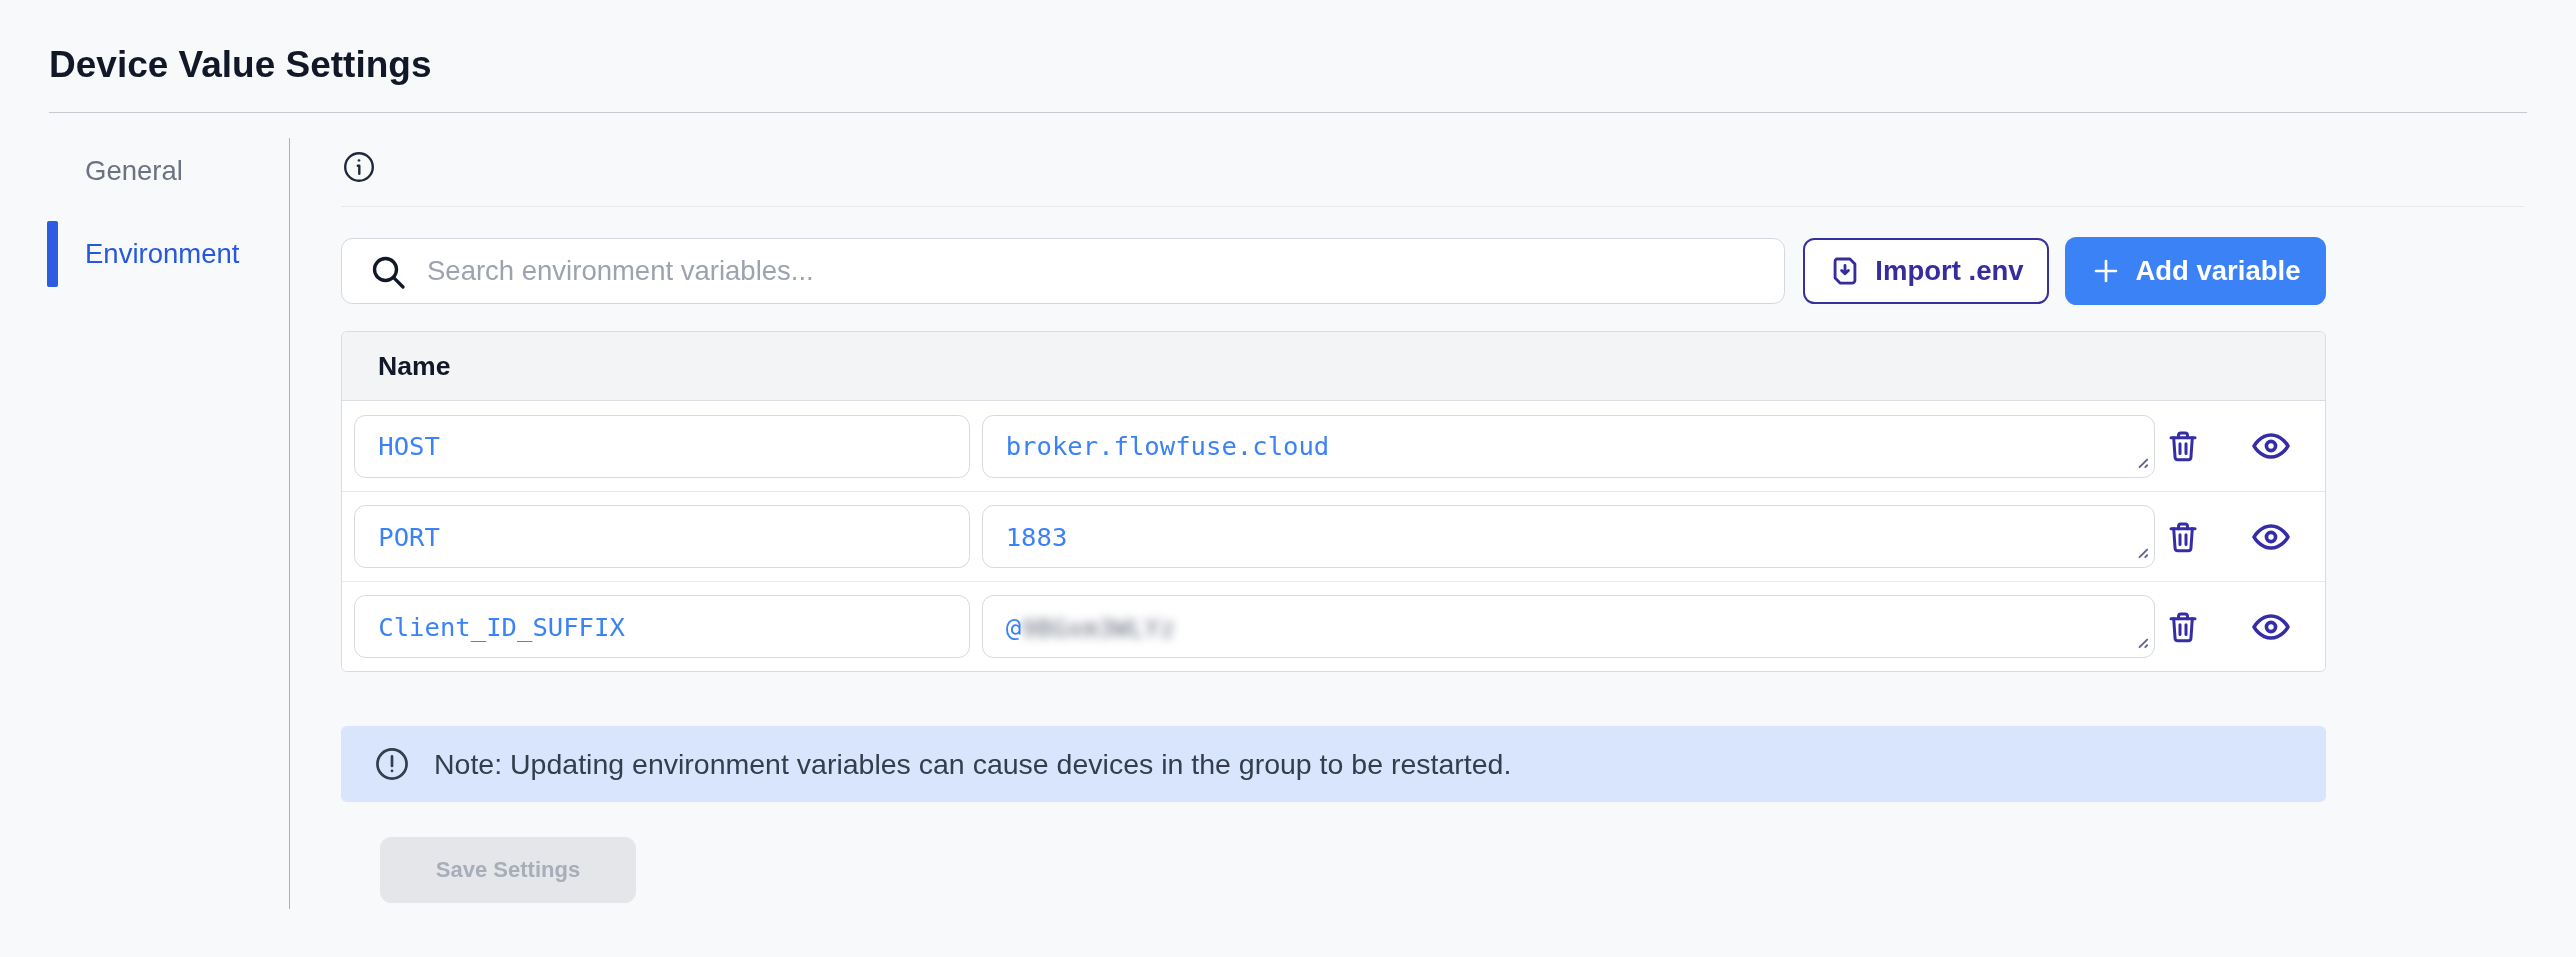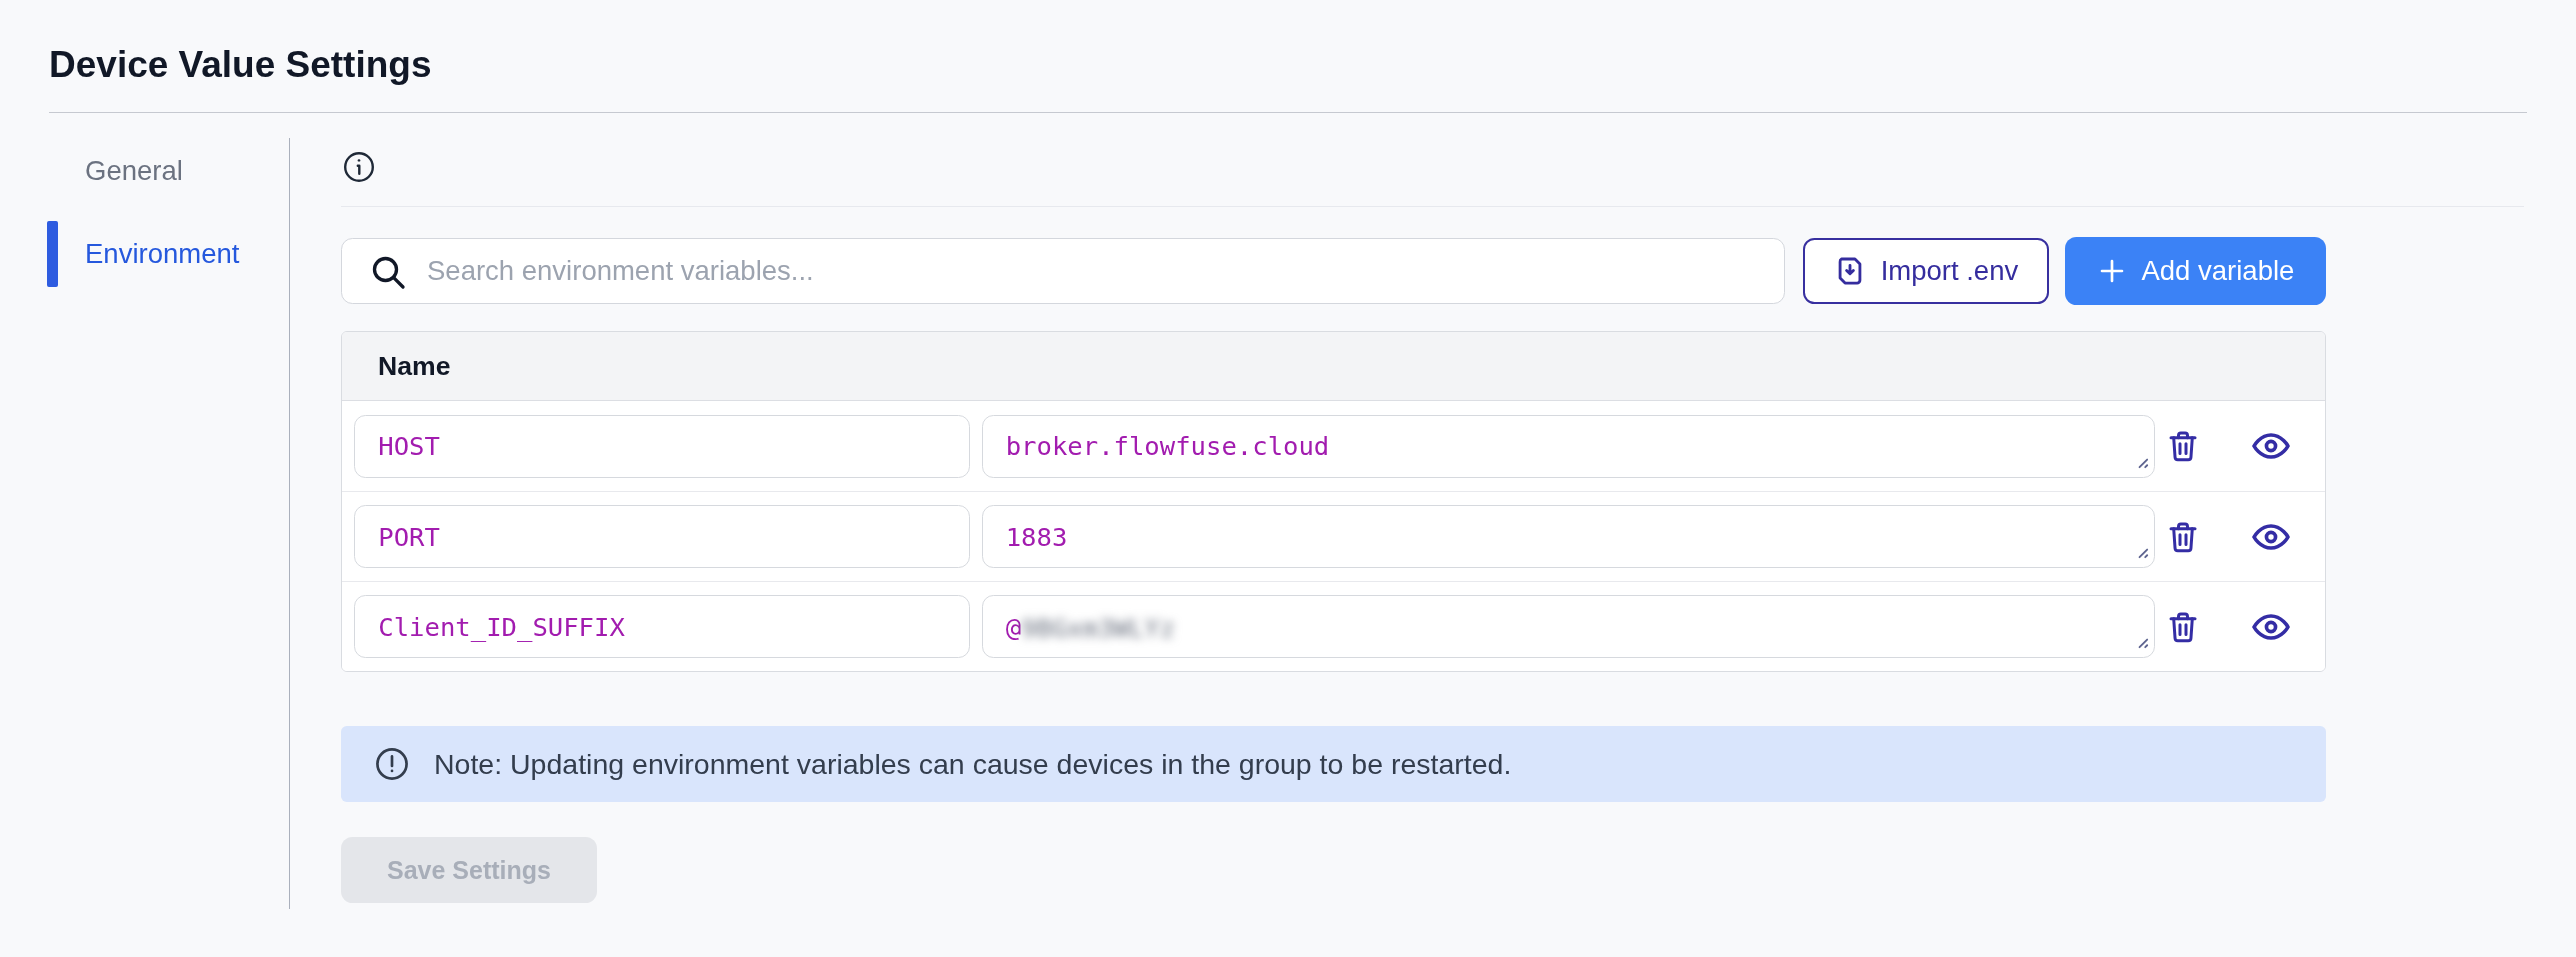--- a/index.html
+++ b/index.html
@@ -38,21 +38,21 @@
   .search-box { position:relative; width:1444px; height:66px; flex:none; }
   .search-box input {
     width:100%; height:100%; border:1.9px solid #d4d7dd; border-radius:11.4px;
     background:#ffffff; padding:0 23px 0 85px; font-size:27.5px;
     font-family:"Liberation Sans", sans-serif; color:#374151; outline:none;
   }
   .search-box input::placeholder { color:#9ca3af; }
   .search-box .icon { position:absolute; left:26.6px; top:14.2px; }
 
   .btn { display:flex; align-items:center; justify-content:center; gap:13.3px;
-         border-radius:11.4px; font-size:27.5px; font-weight:400; cursor:pointer;
+         border-radius:11.4px; font-size:27.5px; font-weight:700; cursor:pointer;
          font-family:"Liberation Sans", sans-serif; }
   .btn-outline { width:246px; height:66px; margin-left:18px; background:#ffffff;
          border:2.8px solid #38309f; color:#352d9e; }
   .btn-primary { width:262px; height:68px; margin-left:16px; margin-top:-0.9px; background:#3b82f6;
          border:none; color:#ffffff;text-align:center; }
 
   
   .env-table { margin-top:26.6px; width:1985px; border:1.9px solid #d9dce1;
                border-radius:6px; overflow:hidden; background:#ffffff; }
   .t-head { display:grid; grid-template-columns:616px 1173px 1fr; align-items:center;
@@ -62,37 +62,37 @@
   .t-head .col-value { padding-left:11.4px; }
   .t-row { display:grid; grid-template-columns:616px 1173px 1fr; align-items:center;
            height:90px; padding:0 12.3px; background:#ffffff; }
   .t-row + .t-row { border-top:1.9px solid #e8e9ed; }
   .field { position:relative; height:63px; border:1.9px solid #d6d9de; border-radius:11.4px;
            background:#ffffff; display:flex; align-items:center; }
   .name-field { width:616px; }
   .value-field { width:1173px; margin-left:11.4px; }
   .field input { border:none; outline:none; background:transparent; width:100%; height:100%;
            padding:0 23px; font-family:"DejaVu Sans Mono", monospace;
-           font-size:25.6px; color:#a21caf; }
+           font-size:25.6px; color:#3b82f6; }
   .blur-text { position:absolute; left:calc(23px + 1ch); top:17px;
            font-family:"DejaVu Sans Mono", monospace; font-size:25.6px; color:#6b7280;
            filter:blur(4.7px); display:none; pointer-events:none; }
   .resize-handle { position:absolute; right:3.8px; bottom:3.8px; pointer-events:none; }
   .row-icons { display:flex; align-items:center; justify-content:center; gap:49px; }
   .icon-btn { background:none; border:none; cursor:pointer; padding:0; line-height:0; }
 
   
   .note-banner { margin-top:54px; width:1985px; height:76px; background:#d9e5fc;
                  border-radius:5.7px; display:flex; align-items:center; padding:0 32px; gap:23px; }
   .note-text { font-size:28.5px; color:#333d4d; }
 
   
   .save-btn { margin-top:35px; width:256px; height:66px; background:#e4e6ea; border:none;
-              border-radius:11.4px; font-size:25px; font-weight:700; color:#a8aeb9;
-              font-family:"Liberation Sans", sans-serif; cursor:not-allowed; }
+              border-radius:11.4px; font-size:22px; font-weight:700; color:#a8aeb9;
+              font-family:"Liberation Sans", sans-serif; cursor:not-allowed;margin-left:39px; }
 </style>
 </head>
 <body>
 
 <div class="page-header">
   <div class="page-title">Device Value Settings</div>
   <div class="title-divider"></div>
 </div>
 
 <div class="content">

